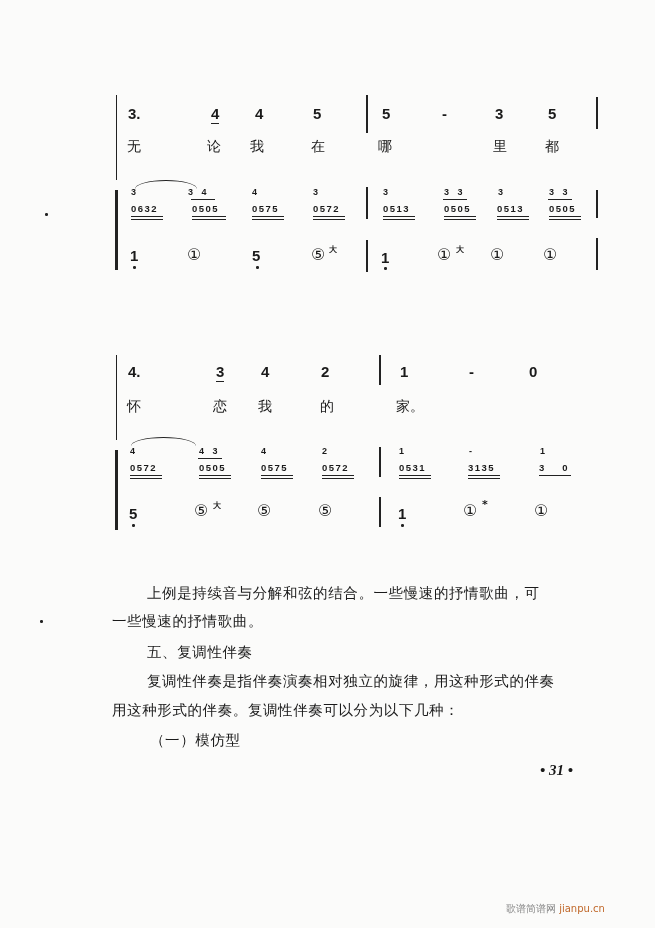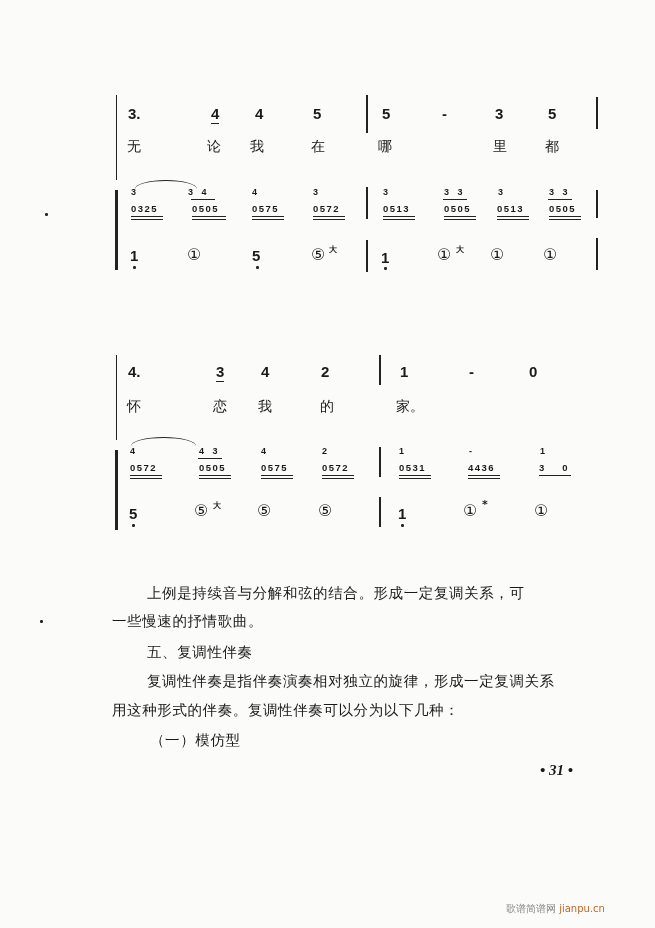--- a/index.html
+++ b/index.html
@@ -62,21 +62,21 @@
   <div class="uline" style="left:191px;top:199px;width:24px;"></div>
   <span class="acc-top" style="left:252px;top:187px;">4</span>
   <span class="acc-top" style="left:313px;top:187px;">3</span>
   <span class="acc-top" style="left:383px;top:187px;">3</span>
   <span class="acc-top" style="left:444px;top:187px;">3 3</span>
   <div class="uline" style="left:443px;top:199px;width:24px;"></div>
   <span class="acc-top" style="left:498px;top:187px;">3</span>
   <span class="acc-top" style="left:549px;top:187px;">3 3</span>
   <div class="uline" style="left:548px;top:199px;width:24px;"></div>
 
-  <span class="acc-bot" style="left:131px;top:204px;">0325</span>
+  <span class="acc-bot" style="left:131px;top:204px;">0632</span>
   <div class="uline" style="left:131px;top:216px;width:32px;border-top-width:1px;"></div>
   <div class="uline" style="left:131px;top:219px;width:32px;border-top-width:1px;"></div>
   <span class="acc-bot" style="left:192px;top:204px;">0505</span>
   <div class="uline" style="left:192px;top:216px;width:34px;border-top-width:1px;"></div>
   <div class="uline" style="left:192px;top:219px;width:34px;border-top-width:1px;"></div>
   <span class="acc-bot" style="left:252px;top:204px;">0575</span>
   <div class="uline" style="left:252px;top:216px;width:32px;border-top-width:1px;"></div>
   <div class="uline" style="left:252px;top:219px;width:32px;border-top-width:1px;"></div>
   <span class="acc-bot" style="left:313px;top:204px;">0572</span>
   <div class="uline" style="left:313px;top:216px;width:32px;border-top-width:1px;"></div>
@@ -154,45 +154,45 @@
   <span class="acc-bot" style="left:261px;top:463px;">0575</span>
   <div class="uline" style="left:261px;top:475px;width:32px;border-top-width:1px;"></div>
   <div class="uline" style="left:261px;top:478px;width:32px;border-top-width:1px;"></div>
   <span class="acc-bot" style="left:322px;top:463px;">0572</span>
   <div class="uline" style="left:322px;top:475px;width:32px;border-top-width:1px;"></div>
   <div class="uline" style="left:322px;top:478px;width:32px;border-top-width:1px;"></div>
   <div class="bar" style="left:379px;top:447px;height:30px;"></div>
   <span class="acc-bot" style="left:399px;top:463px;">0531</span>
   <div class="uline" style="left:399px;top:475px;width:32px;border-top-width:1px;"></div>
   <div class="uline" style="left:399px;top:478px;width:32px;border-top-width:1px;"></div>
-  <span class="acc-bot" style="left:468px;top:463px;">4436</span>
+  <span class="acc-bot" style="left:468px;top:463px;">3135</span>
   <div class="uline" style="left:468px;top:475px;width:32px;border-top-width:1px;"></div>
   <div class="uline" style="left:468px;top:478px;width:32px;border-top-width:1px;"></div>
   <span class="acc-bot" style="left:539px;top:463px;white-space:pre;">3    0</span>
   <div class="uline" style="left:539px;top:475px;width:32px;border-top-width:1px;"></div>
 
   <span class="bass" style="left:129px;top:506px;">5</span>
   <div class="dot" style="left:132px;top:524px;"></div>
   <span class="circ" style="left:194px;top:503px;">⑤</span>
   <span class="sup" style="left:213px;top:502px;">大</span>
   <span class="circ" style="left:257px;top:503px;">⑤</span>
   <span class="circ" style="left:318px;top:503px;">⑤</span>
   <div class="bar" style="left:379px;top:497px;height:30px;"></div>
   <span class="bass" style="left:398px;top:506px;">1</span>
   <div class="dot" style="left:401px;top:524px;"></div>
   <span class="circ" style="left:463px;top:503px;">①</span>
   <span class="sup" style="left:482px;top:501px;font-size:11px;">*</span>
   <span class="circ" style="left:534px;top:503px;">①</span>
 </div>
 
 <div>
-  <div class="para" style="left:147px;top:584px;">上例是持续音与分解和弦的结合。形成一定复调关系，可</div>
+  <div class="para" style="left:147px;top:584px;">上例是持续音与分解和弦的结合。一些慢速的抒情歌曲，可</div>
   <div class="para" style="left:112px;top:612px;">一些慢速的抒情歌曲。</div>
   <div class="para heading" style="left:147px;top:643px;">五、复调性伴奏</div>
-  <div class="para" style="left:147px;top:672px;">复调性伴奏是指伴奏演奏相对独立的旋律，形成一定复调关系</div>
+  <div class="para" style="left:147px;top:672px;">复调性伴奏是指伴奏演奏相对独立的旋律，用这种形式的伴奏</div>
   <div class="para" style="left:112px;top:701px;">用这种形式的伴奏。复调性伴奏可以分为以下几种：</div>
   <div class="para" style="left:150px;top:731px;">（一）模仿型</div>
 </div>
 
 <div class="dot" style="left:40px;top:620px;"></div>
 
 <div class="pagenum" style="left:540px;top:762px;">• 31 •</div>
 <div class="watermark" style="left:506px;top:902px;">
   <span>歌谱简谱网</span>
   <span class="site">jianpu.cn</span>

